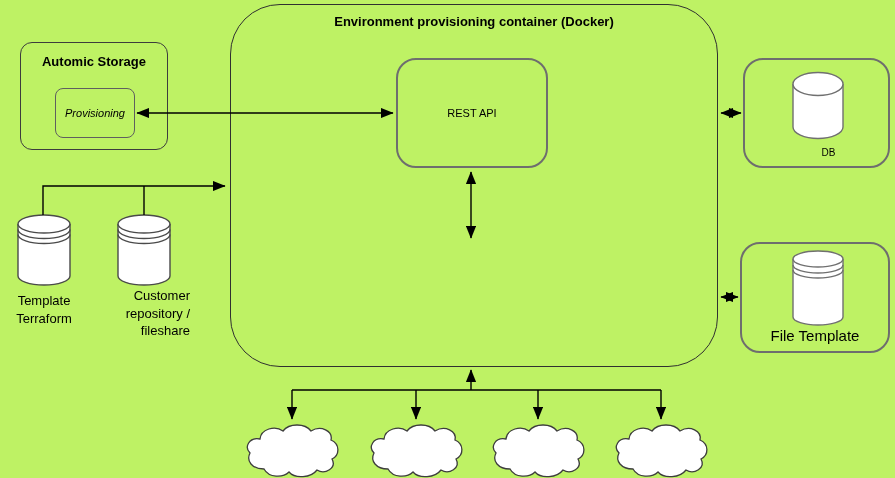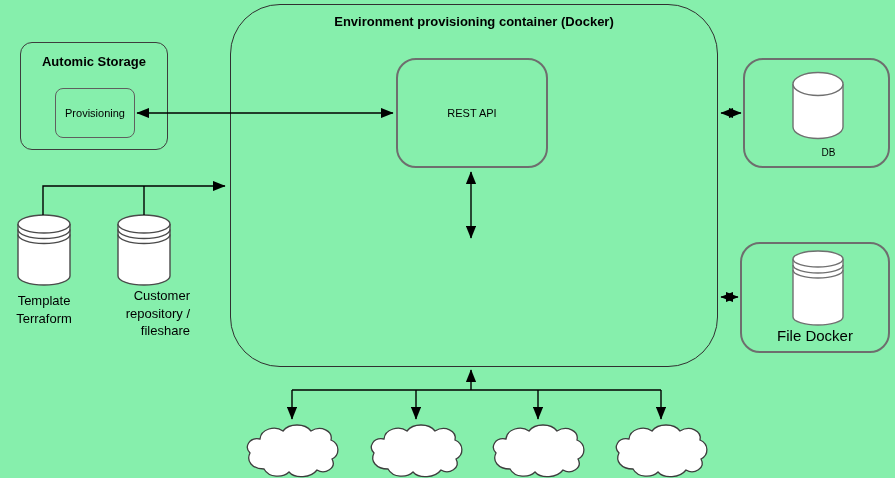--- a/index.html
+++ b/index.html
@@ -1,26 +1,26 @@
 <!DOCTYPE html>
 <html><head>
 <meta charset="utf-8">
 <style>
   html,body{margin:0;padding:0;background:#ffffff;}
   .canvas{
-    position:relative;width:895px;height:478px;background:#86efac;overflow:hidden;
+    position:relative;width:895px;height:478px;background:#bef264;overflow:hidden;
     font-family:"Liberation Sans",sans-serif;color:#000;
   }
   .box{position:absolute;background:transparent;box-sizing:border-box;}
   .docker-container{left:230px;top:4px;width:488px;height:363px;border:1.5px solid #303030;border-radius:50px;}
   .container-title{position:absolute;top:9px;left:0;width:100%;text-align:center;font-size:13px;font-weight:bold;}
   .automic{left:20px;top:42px;width:148px;height:108px;border:1.6px solid #3d3d3d;border-radius:12px;}
   .automic-title{position:absolute;top:11px;left:0;width:100%;text-align:center;font-size:13px;font-weight:bold;}
   .provisioning{left:55px;top:88px;width:80px;height:50px;border:1.5px solid #5f5f5f;border-radius:8px;
-    display:flex;align-items:center;justify-content:center;font-size:11px;}
+    display:flex;align-items:center;justify-content:center;font-size:11px;font-style:italic;}
   .rounded-node{border:2px solid #6e6e6e;border-radius:20px;display:flex;align-items:center;justify-content:center;font-size:11px;}
   .rest-api{left:396px;top:58px;width:152px;height:110px;}
   .terraform{left:396px;top:241px;width:152px;height:112px;}
   .db-box{left:743px;top:58px;width:147px;height:110px;border:2px solid #6e6e6e;border-radius:20px;}
   .db-label{position:absolute;bottom:8px;left:0;width:100%;text-align:center;font-size:10px;padding-left:12px;}
   .fs-box{left:740px;top:242px;width:150px;height:111px;border:2px solid #6e6e6e;border-radius:20px;}
   .fs-label{position:absolute;bottom:7px;left:0;width:100%;text-align:center;font-size:15px;}
   .cyl-label{position:absolute;text-align:center;font-size:13px;line-height:1.35;}
   .template-label{left:0px;top:292px;width:88px;}
   .customer-label{left:98px;top:287px;width:92px;text-align:right;}
@@ -42,21 +42,21 @@
     <div class="automic-title">Automic Storage</div>
   </div>
   <div class="box provisioning">Provisioning</div>
 
   <div class="box rounded-node rest-api">REST API</div>
 
   <div class="box db-box">
     <div class="db-label">DB</div>
   </div>
   <div class="box fs-box">
-    <div class="fs-label">File Docker</div>
+    <div class="fs-label">File Template</div>
   </div>
 
   <div class="cyl-label template-label">Template Terraform</div>
   <div class="cyl-label customer-label">Customer repository / fileshare</div>
 
   <div class="cloud-label aws">AWS</div>
   <div class="cloud-label azure">AZURE</div>
   <div class="cloud-label google">GOOGLE</div>
   <div class="cloud-label others">OTHERS</div>
 

